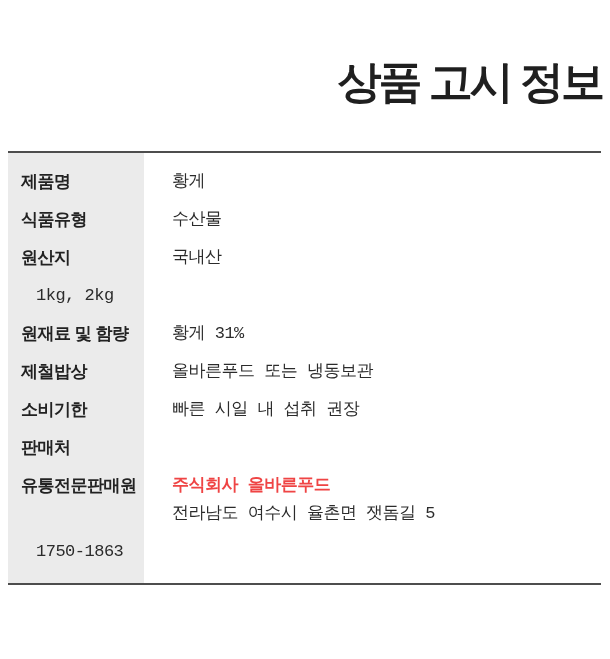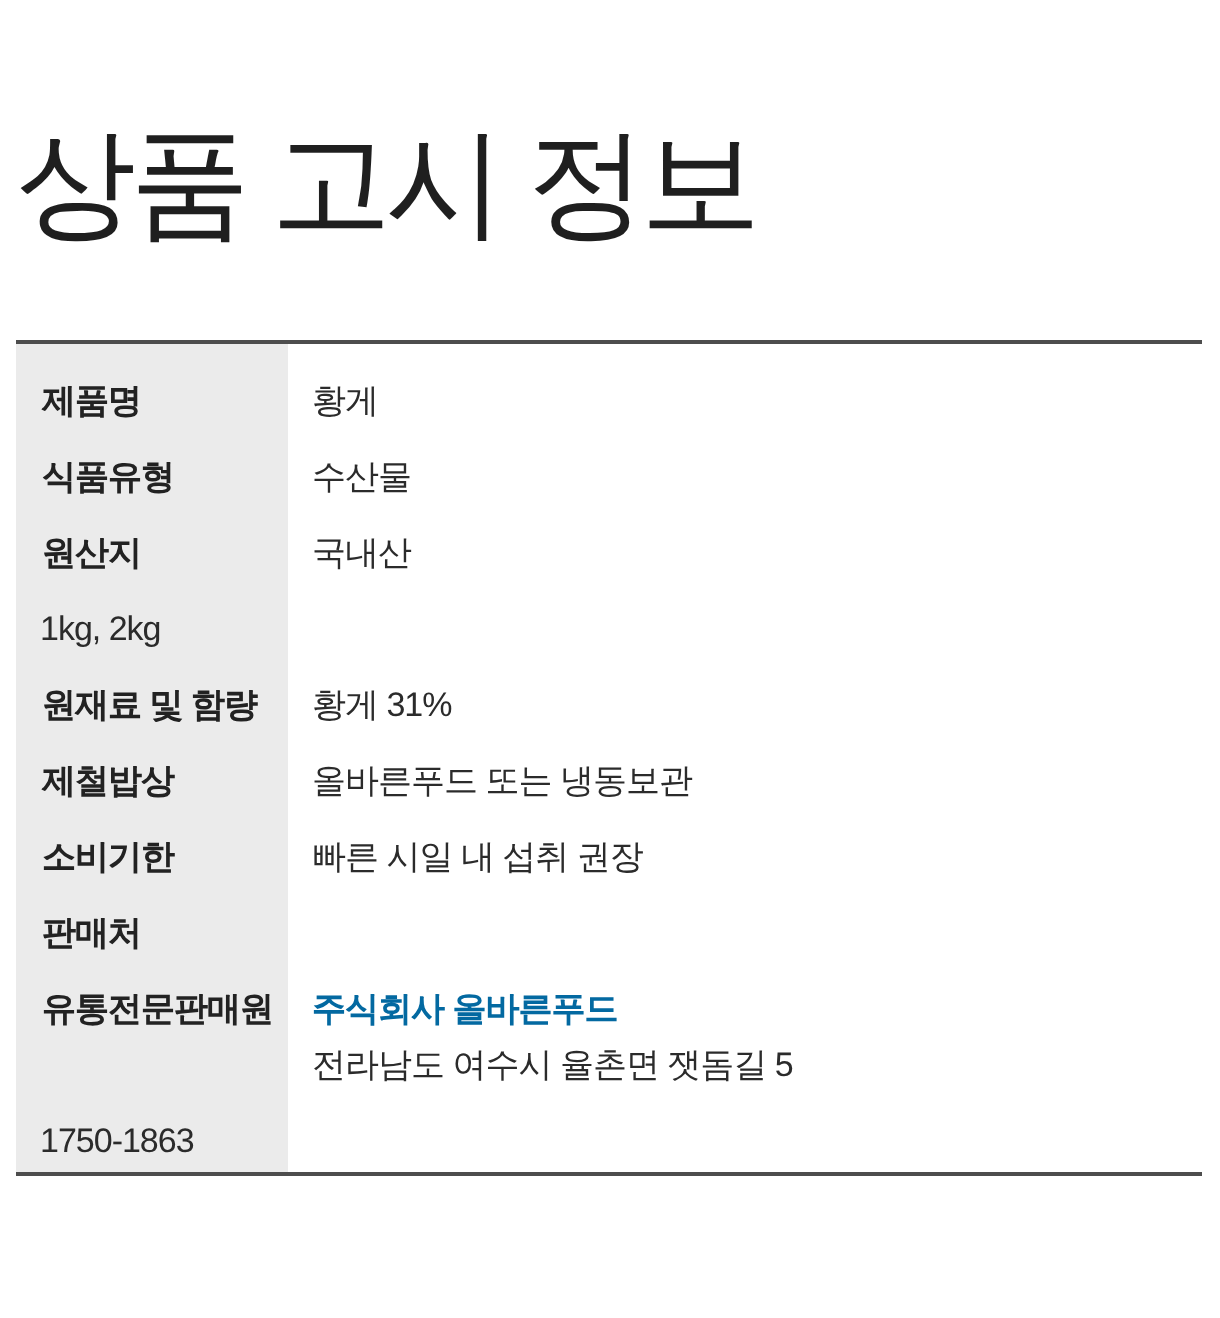--- a/index.html
+++ b/index.html
@@ -10,34 +10,34 @@
   body {
     width: 610px;
     height: 659px;
     overflow: hidden;
     font-family: "Liberation Sans", sans-serif;
     color: #222222;
   }
   
   .page-title {
     margin: 56px 8px 0 8px;
-    text-align: left;
-    font-size: 60px;
+    text-align: right;
+    font-size: 44px;
     line-height: 1.2;
-    font-weight: 400;
+    font-weight: 700;
     letter-spacing: -3px;
     color: #1f1f1f;
   }
   
   .notice-table {
     position: relative;
     margin: 42px 9px 0 8px;
     border-top: 2px solid #4d4d4d;
     border-bottom: 2px solid #4d4d4d;
-    padding: 15px 0 1px 0;
+    padding: 15px 0 17px 0;
   }
   
   .notice-table::before {
     content: "";
     position: absolute;
     left: 0;
     top: 0;
     bottom: 0;
     width: 136px;
     background: #ebebeb;
@@ -55,25 +55,26 @@
   }
   .row-label {
     flex: 0 0 136px;
     width: 136px;
     box-sizing: border-box;
     padding-left: 13px;
     font-weight: 700;
     color: #222222;
   }
   .row-value {
-    margin-left: 12px;
+    margin-left: 28px;
     color: #2b2b2b;
+    font-family: Liberation Mono, monospace;
   }
   .row-value .line { display: block; }
-  .row-value .line.bold { font-weight: 700; color: #0369a1; }
+  .row-value .line.bold { font-weight: 700; color: #ef4444; }
 </style>
 </head>
 <body>
 
 <h1 class="page-title">상품 고시 정보</h1>
 
 <div class="notice-table">
 
   <div class="notice-row">
     <div class="row-label">제품명</div>

